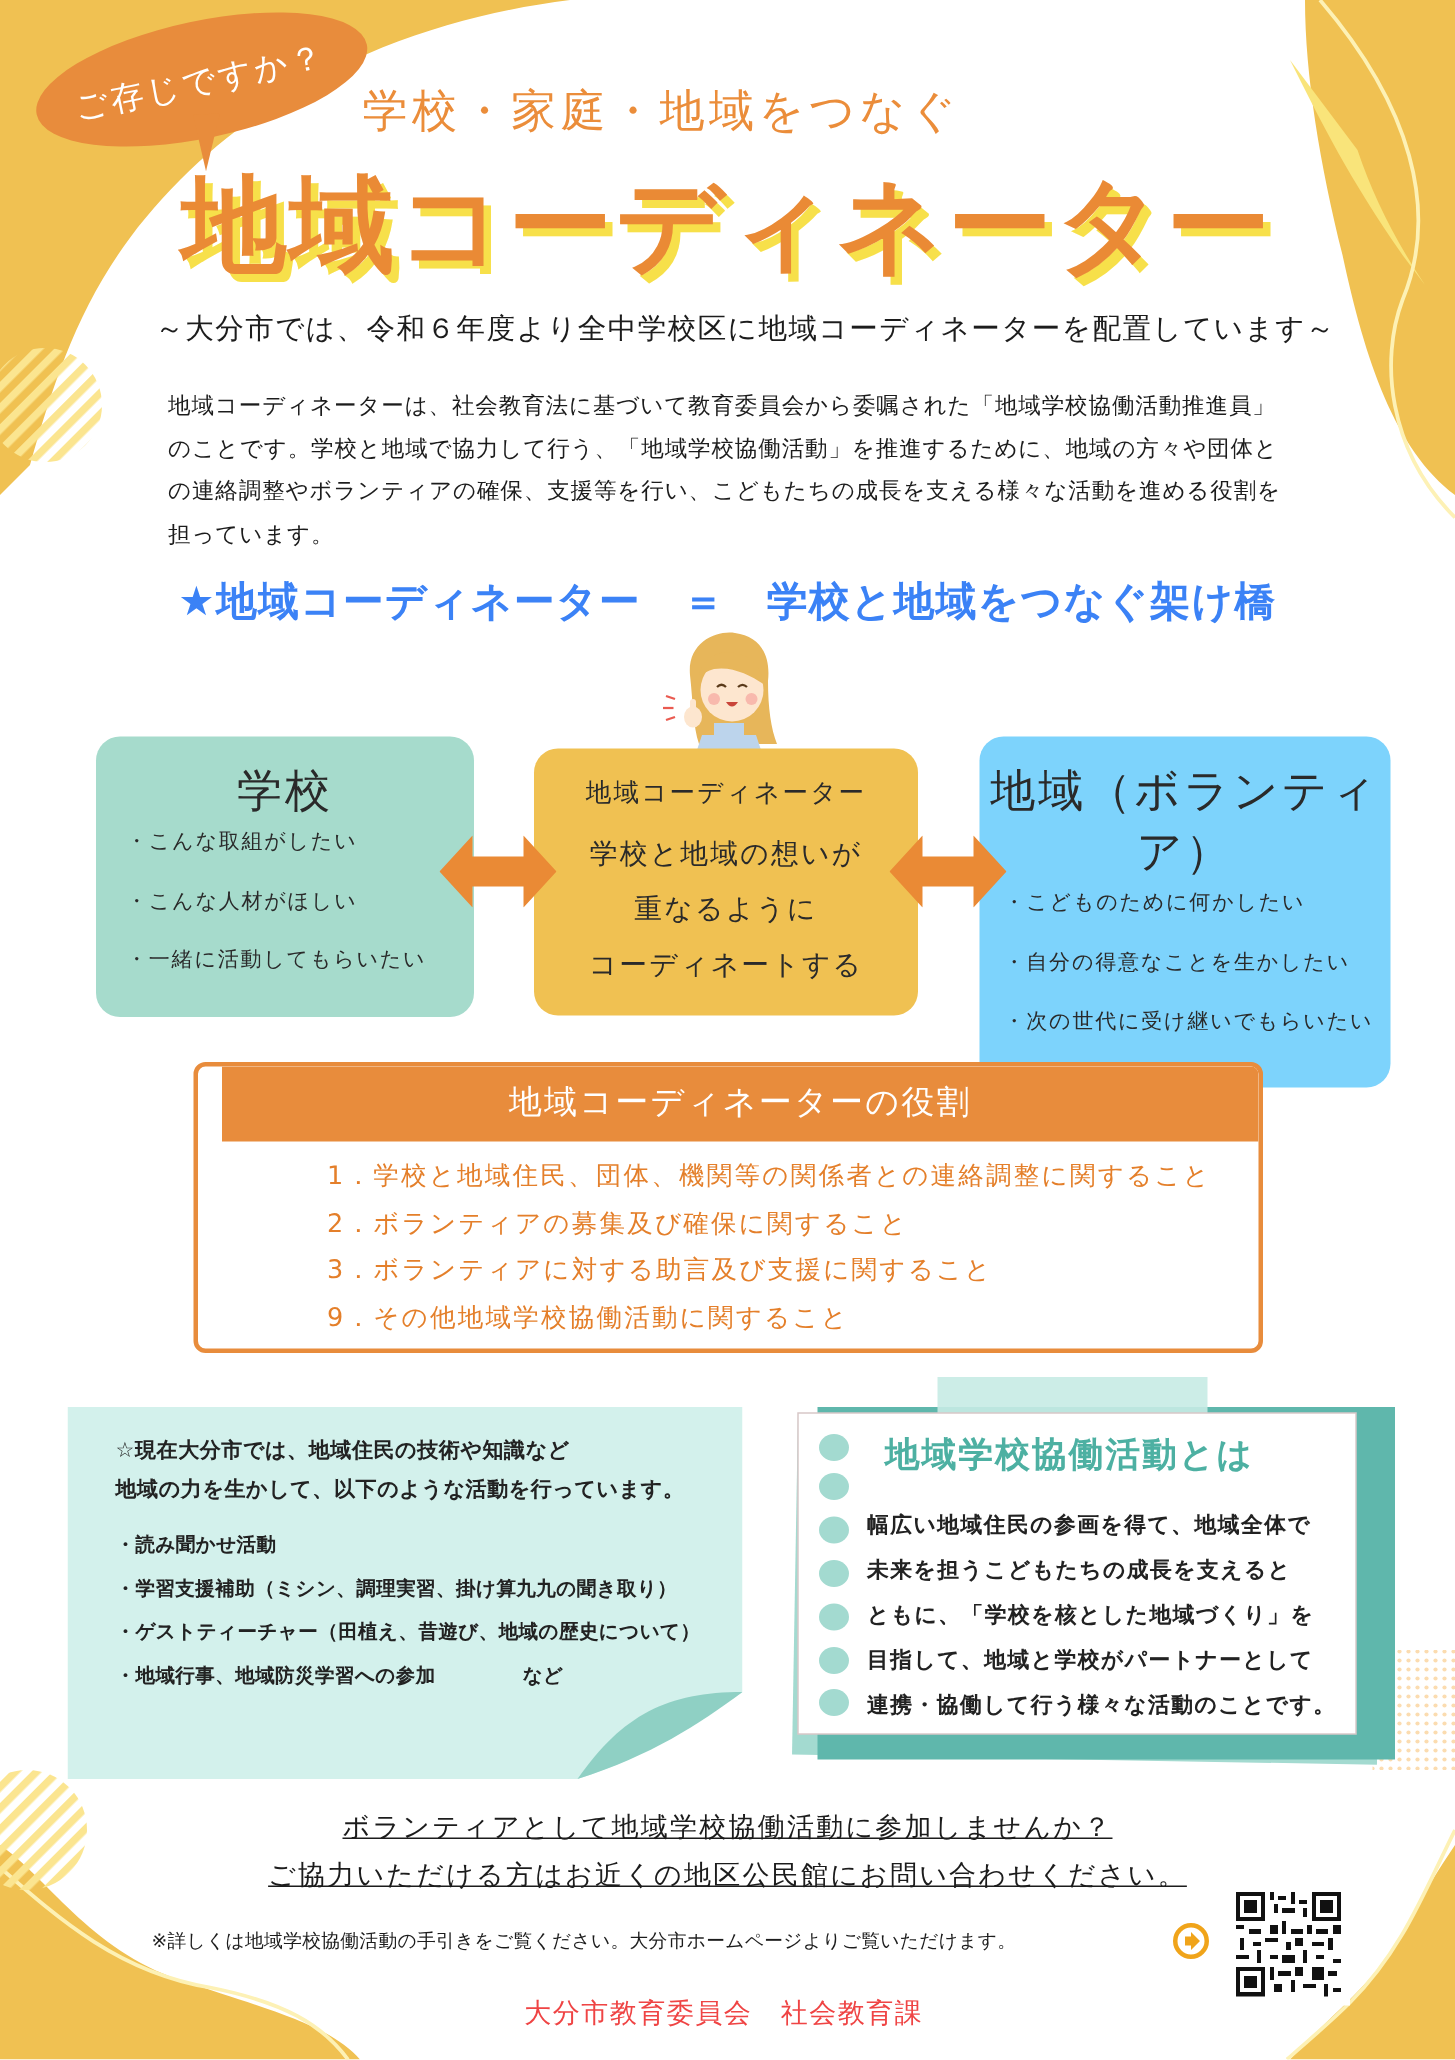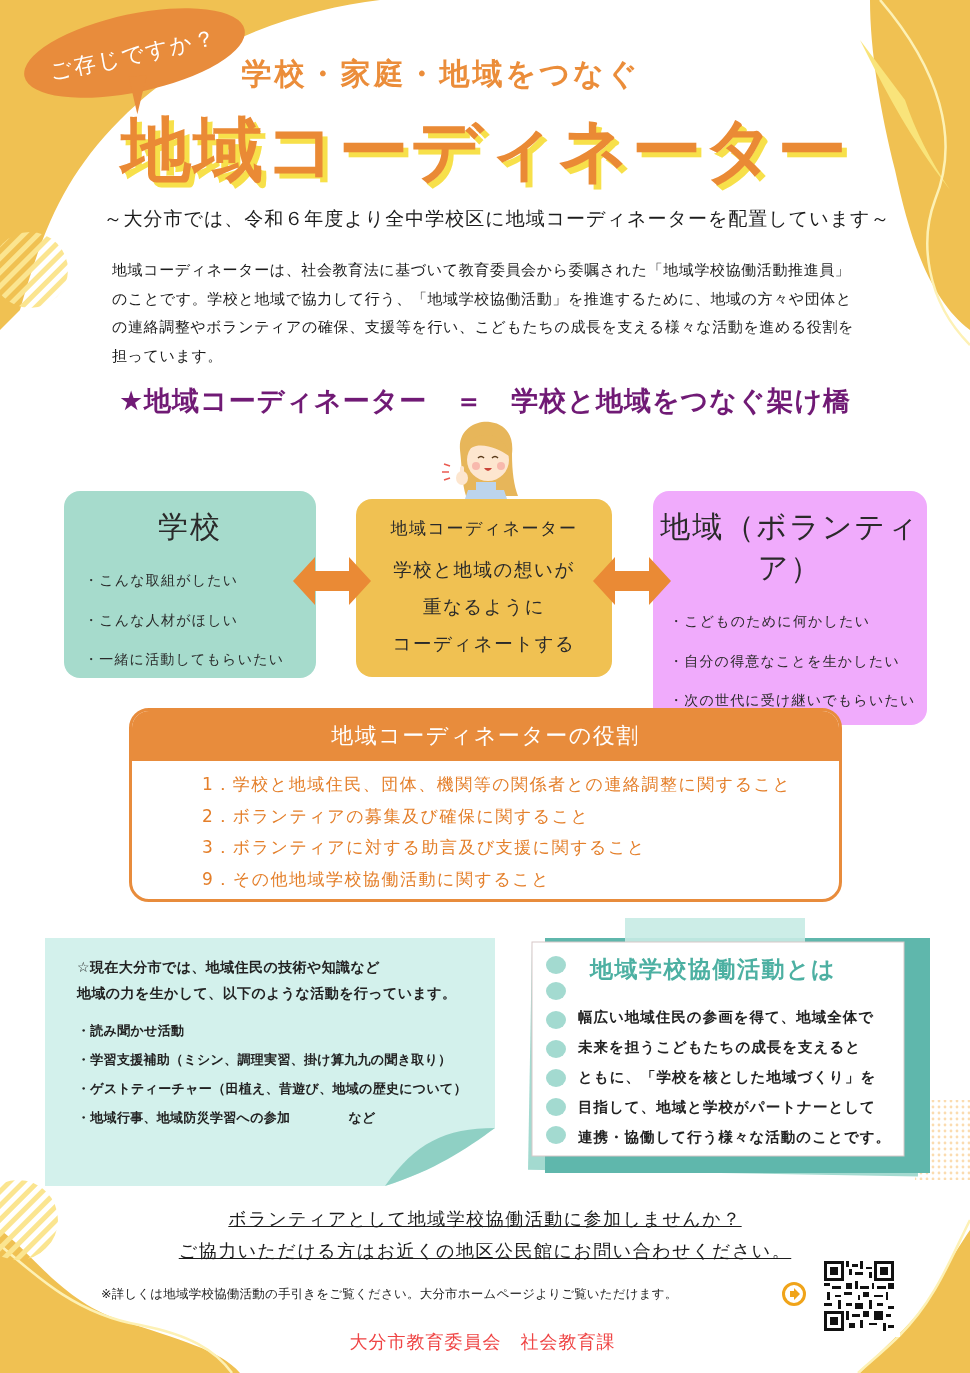--- a/index.html
+++ b/index.html
@@ -22,66 +22,66 @@
     border-top: 38px solid #e88c3c; transform: rotate(-4deg);
   }
   .bubble-text {
     position: absolute; left: 26px; top: 24px; width: 190px;
     color: #fff; font-size: 22px; letter-spacing: 2px; transform: rotate(-12deg);
     white-space: nowrap;
   }
 
   .subtitle {
     position: absolute; left: 0; width: 882px; top: 54px; text-align: center;
-    color: #eb8d3a; font-size: 30px; font-weight: bold; letter-spacing: 3px;
+    color: #eb8d3a; font-size: 30px; font-weight: normal; letter-spacing: 3px;
   }
   .main-title {
     position: absolute; left: 0; width: 970px; top: 104px; text-align: center;
     color: #ea8a35; font-size: 70px; font-weight: bold; letter-spacing: 2px;
     text-shadow: 5px 5px 0 #f7e04a;
   }
   .tagline {
     position: absolute; left: 12px; width: 970px; top: 206px; text-align: center;
     font-size: 19px; color: #1c1c1c; letter-spacing: 1px;
   }
   .intro {
     position: absolute; left: 112px; top: 256px; width: 800px;
     font-size: 15px; line-height: 28.5px; color: #1c1c1c; letter-spacing: 0.6px;
   }
   .bridge {
     position: absolute; left: 0; width: 970px; top: 383px; text-align: center;
-    font-size: 27px; font-weight: bold; color: #701a75; letter-spacing: 1px;
+    font-size: 27px; font-weight: bold; color: #3b82f6; letter-spacing: 1px;
   }
 
   
   .character { position: absolute; left: 432px; top: 420px; width: 100px; height: 82px; }
 
   
   .box {
     position: absolute; border-radius: 16px; text-align: center;
   }
   .box-school { left: 64px; top: 491px; width: 252px; height: 187px; background: #a6dbcc; }
   .box-coord  { left: 356px; top: 499px; width: 256px; height: 178px; background: #f0c152; }
-  .box-area   { left: 653px; top: 491px; width: 274px; height: 234px; background: #f0abfc; }
+  .box-area   { left: 653px; top: 491px; width: 274px; height: 234px; background: #7dd3fc; }
   .box-title { font-size: 30px; color: #2a2a2a; letter-spacing: 2px; margin-top: 16px; }
-  .box-list { list-style: none; text-align: left; padding-left: 20px; margin-top: 24px; }
+  .box-list { list-style: none; text-align: left; padding-left: 20px; margin-top: 4px; }
   .box-list li { font-size: 14px; color: #2a2a2a; height: 39.5px; letter-spacing: 1.2px; }
   .box-area .box-list { padding-left: 16px; }
   .coord-title { font-size: 17px; color: #2a2a2a; margin-top: 18px; letter-spacing: 1.5px; }
   .coord-lines { margin-top: 12px; font-family: Liberation Serif, serif; }
   .coord-lines div { font-size: 18.5px; color: #2a2a2a; height: 37px; line-height: 37px; letter-spacing: 1.5px; }
 
   .arrow { position: absolute; width: 78px; height: 48px; }
   .arrow-left { left: 293px; top: 557px; }
   .arrow-right { left: 593px; top: 557px; }
 
   
   .roles {
     position: absolute; left: 129px; top: 708px; width: 713px; height: 194px;
-    border: 3px solid #e88c3c; border-radius: 20px; overflow: hidden; background: #fff;
+    border: 3px solid #e88c3c; border-radius: 8px; overflow: hidden; background: #fff; padding-left: 16px;
   }
   .roles-header {
     background: #e88c3c; color: #fff; height: 50px; line-height: 50px; text-align: center;
     font-size: 22px; letter-spacing: 1.5px;
   }
   .roles-list { list-style: none; padding: 8px 0 0 70px; }
   .roles-list li { color: #e47f2a; font-size: 17px; height: 31.5px; line-height: 31.5px; letter-spacing: 1.5px; }
 
   
   .note {

